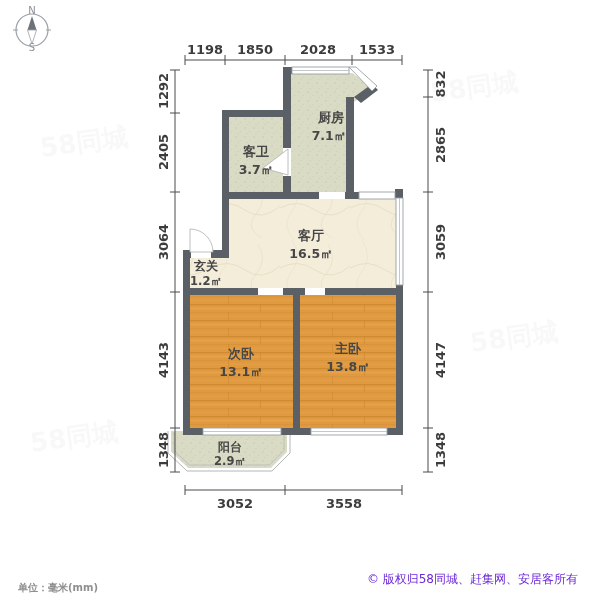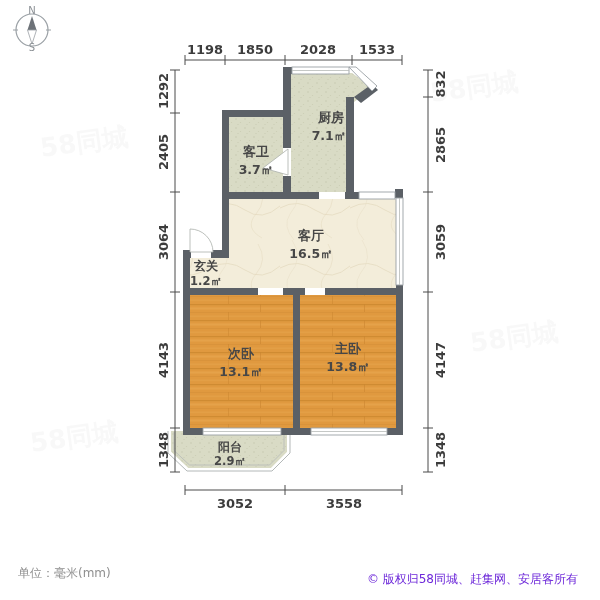--- a/index.html
+++ b/index.html
@@ -6,22 +6,22 @@
   body{
     width:600px;height:600px;position:relative;background:#ffffff;overflow:hidden;
     font-family:"DejaVu Sans","Liberation Sans",sans-serif;
   }
   #plan-svg{position:absolute;left:0;top:0;}
   .watermark{
     position:absolute;color:rgba(120,120,120,0.05);font-size:26px;font-weight:bold;
     transform:rotate(-8deg);pointer-events:none;white-space:nowrap;
   }
   .footer{
-    position:absolute;left:18px;top:566px;width:564px;
-    font-size:12px;line-height:15.5px;color:#8f8f8f;
+    position:absolute;left:18px;top:580px;width:564px;
+    font-size:10px;line-height:15.5px;color:#8f8f8f;font-weight:bold;
   }
   .footer .row{white-space:nowrap;}
   .copyright{
     position:absolute;right:22px;top:571px;font-size:12px;color:#6d28d9;white-space:nowrap;
   }
   svg text{font-family:"DejaVu Sans","Liberation Sans",sans-serif;}
   .dim-label{font-size:13px;font-weight:600;fill:#3c3c3c;}
   .room-name{font-size:13px;font-weight:600;fill:#474747;}
   .room-area{font-size:12.5px;font-weight:600;fill:#474747;}
   .room-name-sm{font-size:12px;font-weight:600;fill:#474747;}

